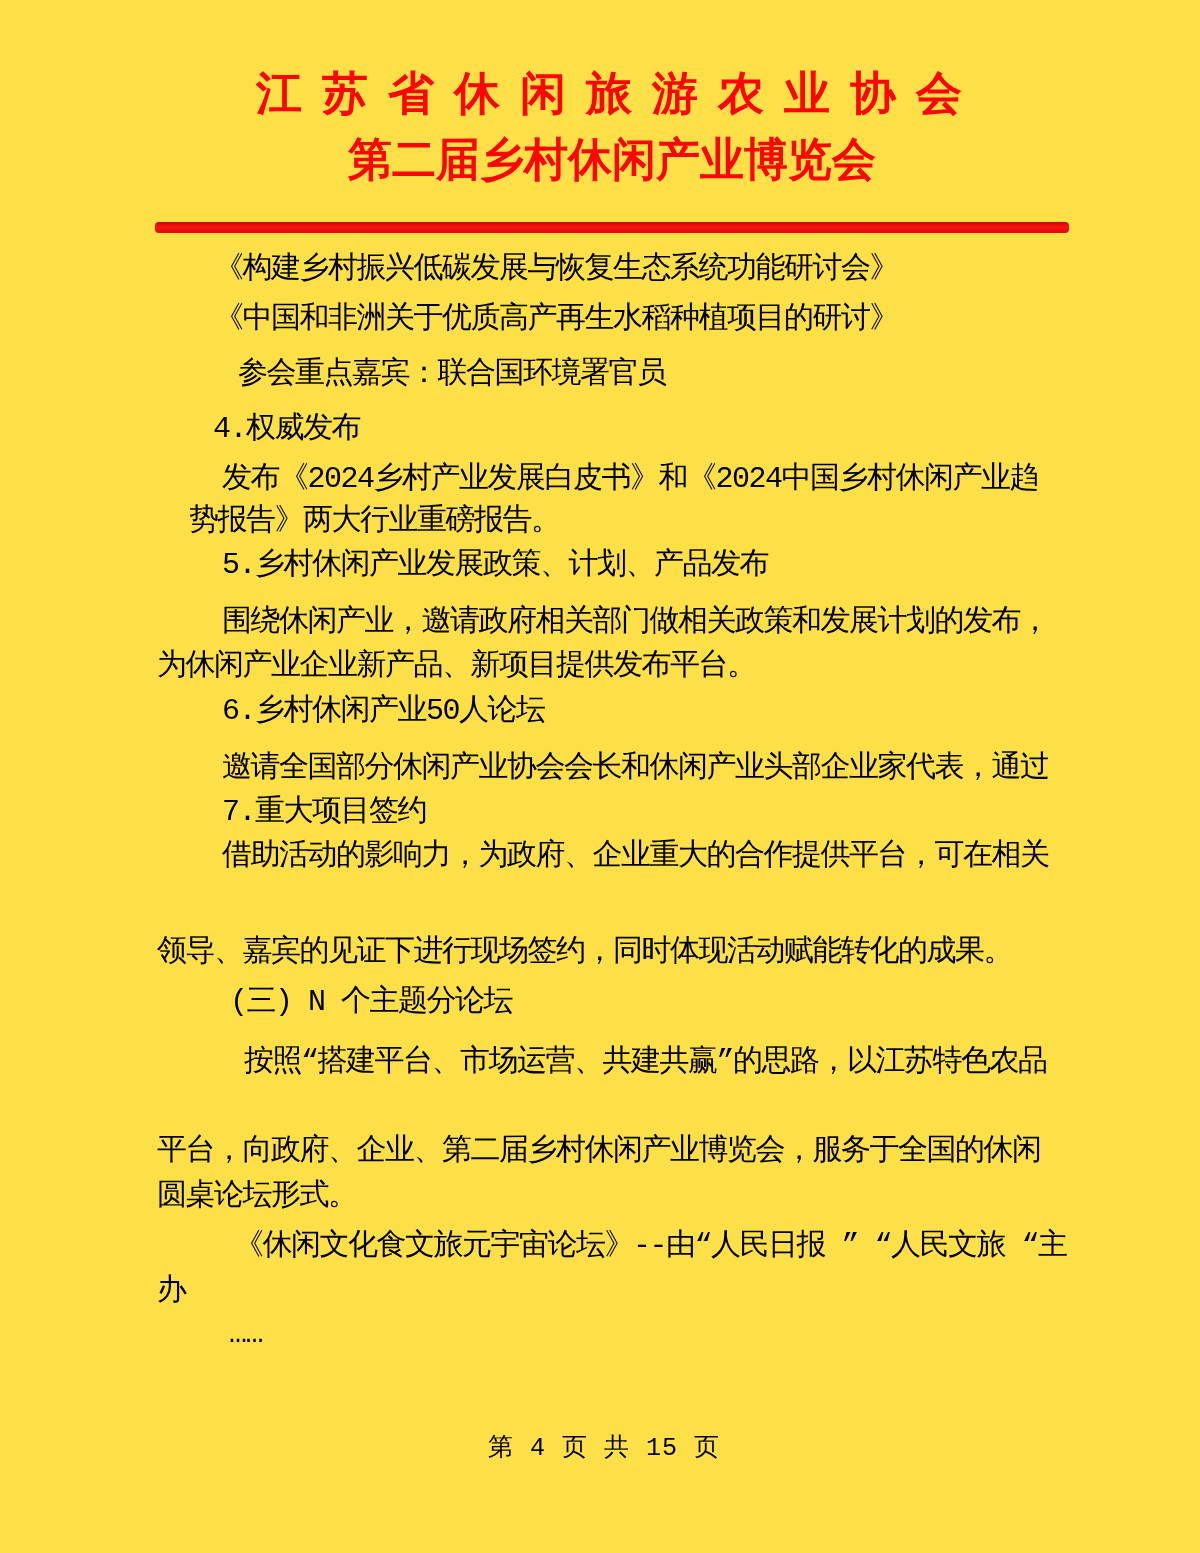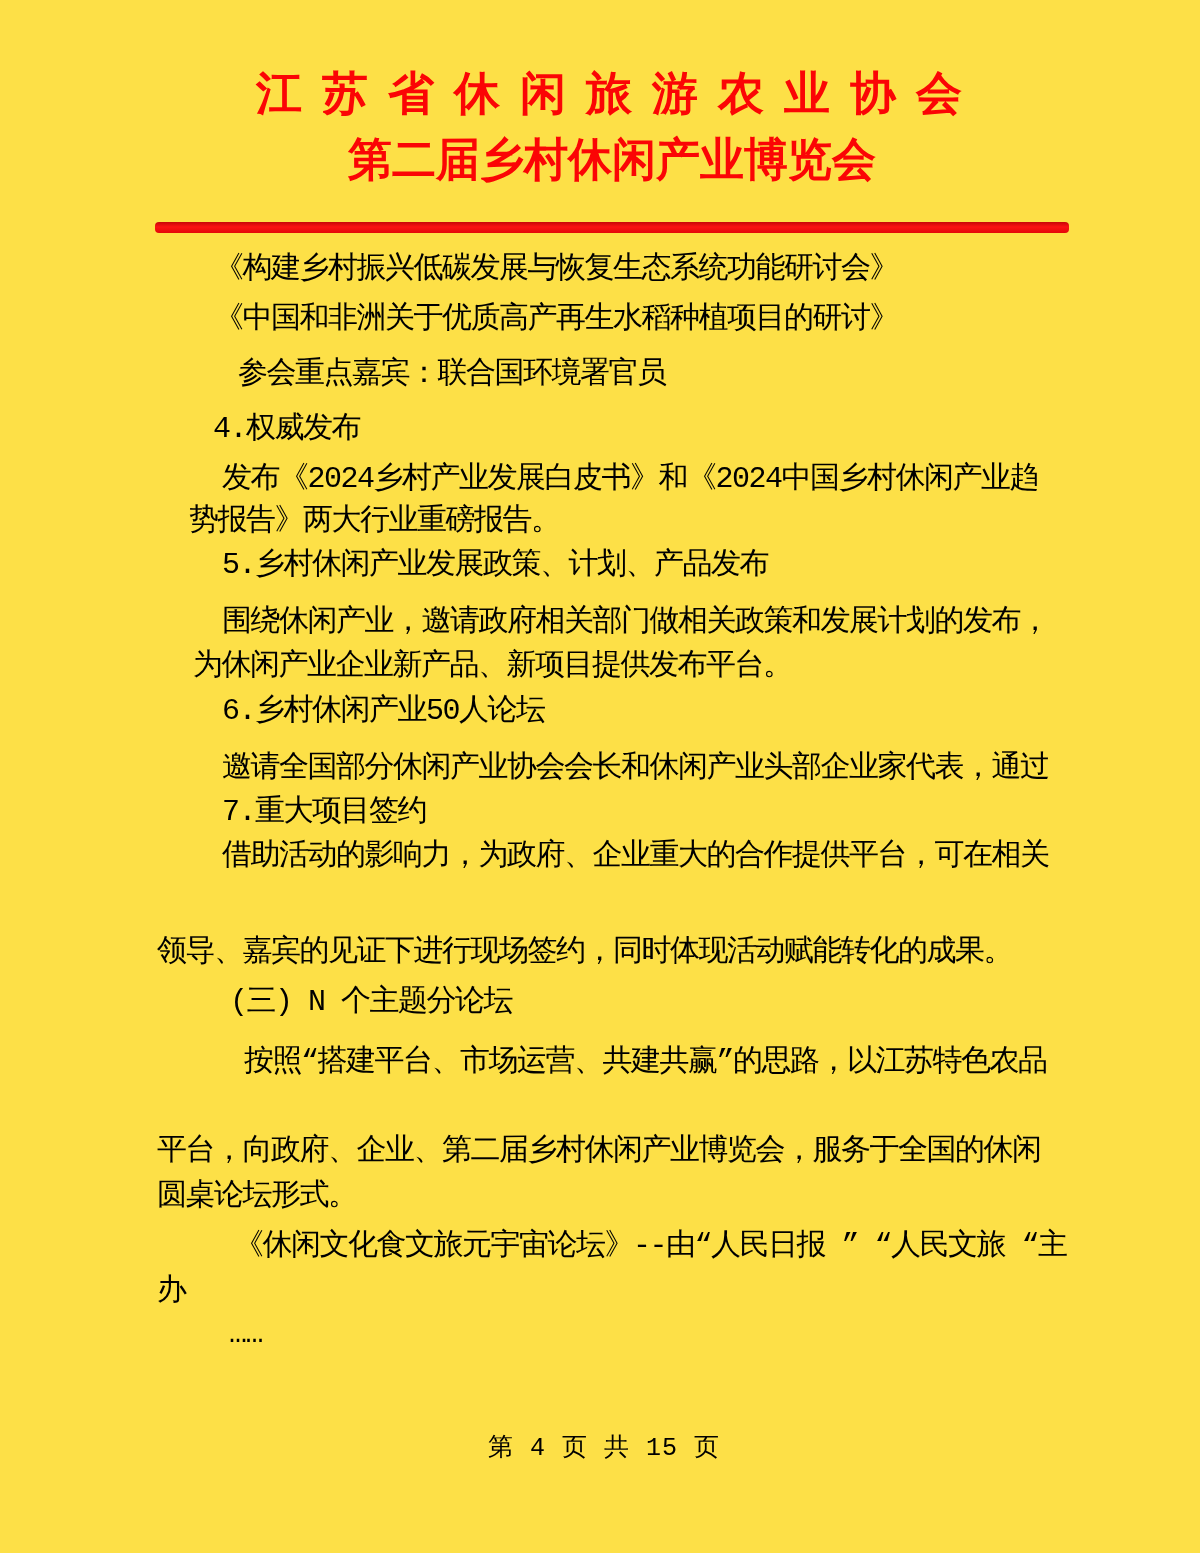--- a/index.html
+++ b/index.html
@@ -76,21 +76,21 @@
   <div class="red-divider"></div>
 
   <div class="body-line" style="top:253px; left:214px;">《构建乡村振兴低碳发展与恢复生态系统功能研讨会》</div>
   <div class="body-line" style="top:303px; left:214px;">《中国和非洲关于优质高产再生水稻种植项目的研讨》</div>
   <div class="body-line" style="top:358px; left:238px;">参会重点嘉宾：联合国环境署官员</div>
   <div class="body-line" style="top:413px; left:213px;">4.权威发布</div>
   <div class="body-line" style="top:463px; left:222px;">发布《2024乡村产业发展白皮书》和《2024中国乡村休闲产业趋</div>
   <div class="body-line" style="top:505px; left:157px;margin-left:32px;">势报告》两大行业重磅报告。</div>
   <div class="body-line" style="top:549px; left:222px;">5.乡村休闲产业发展政策、计划、产品发布</div>
   <div class="body-line" style="top:606px; left:222px;">围绕休闲产业，邀请政府相关部门做相关政策和发展计划的发布，</div>
-  <div class="body-line" style="top:650px; left:157px;margin-left:36px;">为休闲产业企业新产品、新项目提供发布平台。</div>
+  <div class="body-line" style="top:650px; left:157px;">为休闲产业企业新产品、新项目提供发布平台。</div>
   <div class="body-line" style="top:695px; left:222px;">6.乡村休闲产业50人论坛</div>
   <div class="body-line" style="top:752px; left:222px;">邀请全国部分休闲产业协会会长和休闲产业头部企业家代表，通过</div>
   <div class="body-line" style="top:796px; left:222px;">7.重大项目签约</div>
   <div class="body-line" style="top:840px; left:222px;">借助活动的影响力，为政府、企业重大的合作提供平台，可在相关</div>
   <div class="body-line" style="top:986px; left:230px;">(三) N 个主题分论坛</div>
   <div class="body-line" style="top:936px; left:157px;">领导、嘉宾的见证下进行现场签约，同时体现活动赋能转化的成果。</div>
   <div class="body-line" style="top:1046px; left:244px;">按照“搭建平台、市场运营、共建共赢”的思路，以江苏特色农品</div>
   <div class="body-line" style="top:1135px; left:157px;">平台，向政府、企业、第二届乡村休闲产业博览会，服务于全国的休闲</div>
   <div class="body-line" style="top:1180px; left:157px;">圆桌论坛形式。</div>
   <div class="body-line" style="top:1230px; left:234px;">《休闲文化食文旅元宇宙论坛》--由“人民日报 ” “人民文旅 “主</div>

